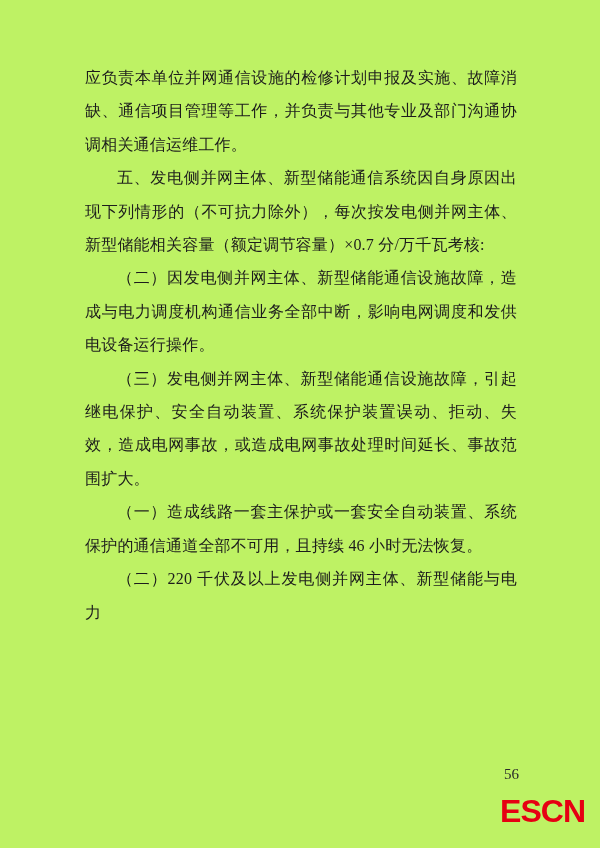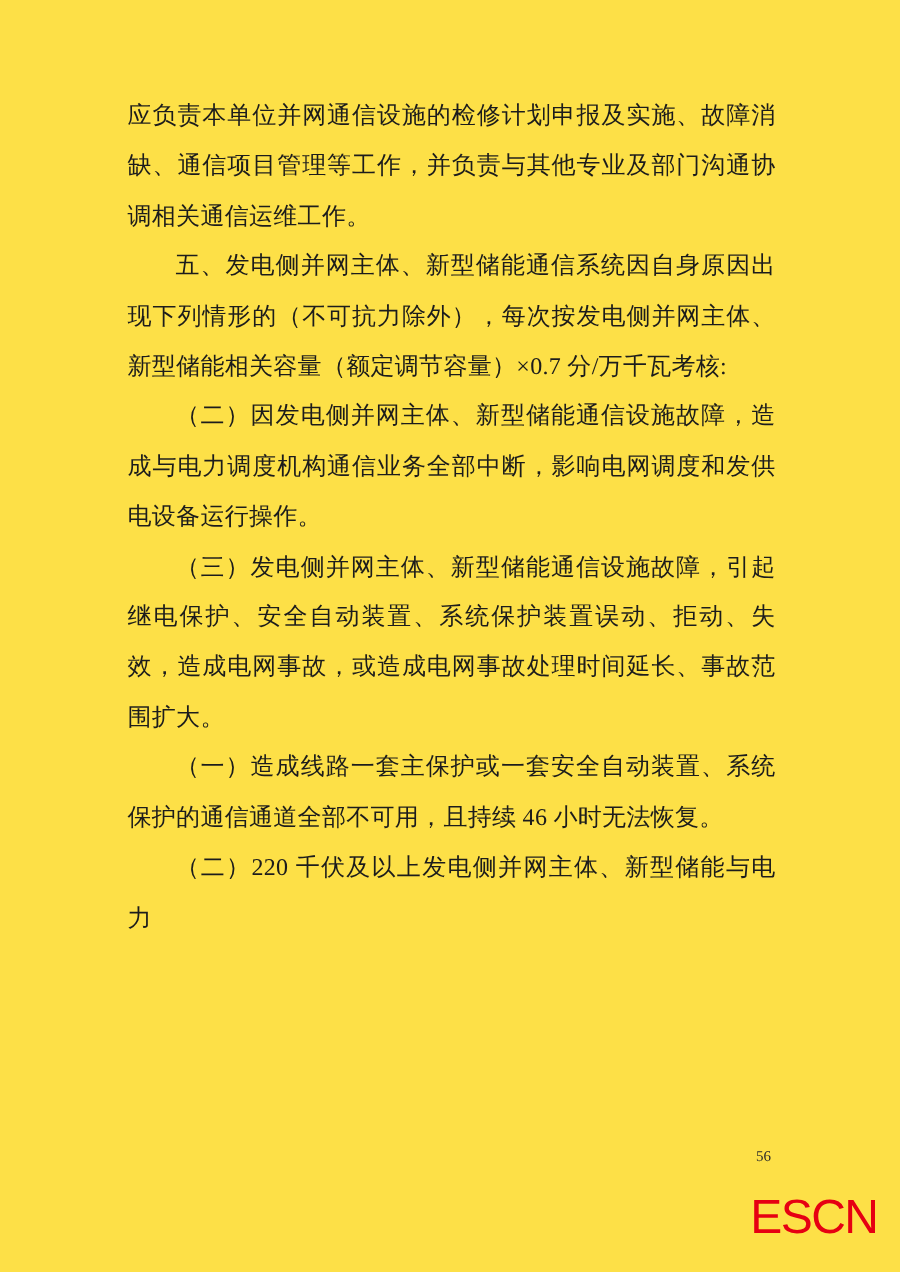--- a/index.html
+++ b/index.html
@@ -4,21 +4,21 @@
 <style>
   html, body {
     margin: 0;
     padding: 0;
     background: #ffffff;
   }
   .page {
     position: relative;
     width: 600px;
     height: 848px;
-    background: #fde047;
+    background: #bef264;
     overflow: hidden;
     font-family: "Liberation Serif", "DejaVu Serif", serif;
   }
   .content {
     position: absolute;
     left: 85px;
     top: 61px;
     width: 432px;
     font-size: 16px;
     line-height: 33.4px;
@@ -31,33 +31,33 @@
     padding: 0;
     text-indent: 2em;
   }
   .para.no-indent {
     text-indent: 0;
   }
   .page-number {
     position: absolute;
     left: 504px;
     top: 766px;
-    font-size: 10px;
+    font-size: 15px;
     color: #2a2a2a;
     font-family: "Liberation Serif", "DejaVu Serif", serif;
   }
   .logo {
     position: absolute;
     right: 13px;
     top: 794px;
     display: flex;
     align-items: baseline;
     white-space: nowrap;
     font-family: "Liberation Sans", "DejaVu Sans", sans-serif;
-    font-weight: normal;
+    font-weight: bold;
     line-height: 34px;
   }
   .logo .en {
     font-size: 32px;
     letter-spacing: -1px;
     margin-right: 2px;
   }
   .logo .zh {
     font-size: 29px;
     letter-spacing: 0px;

